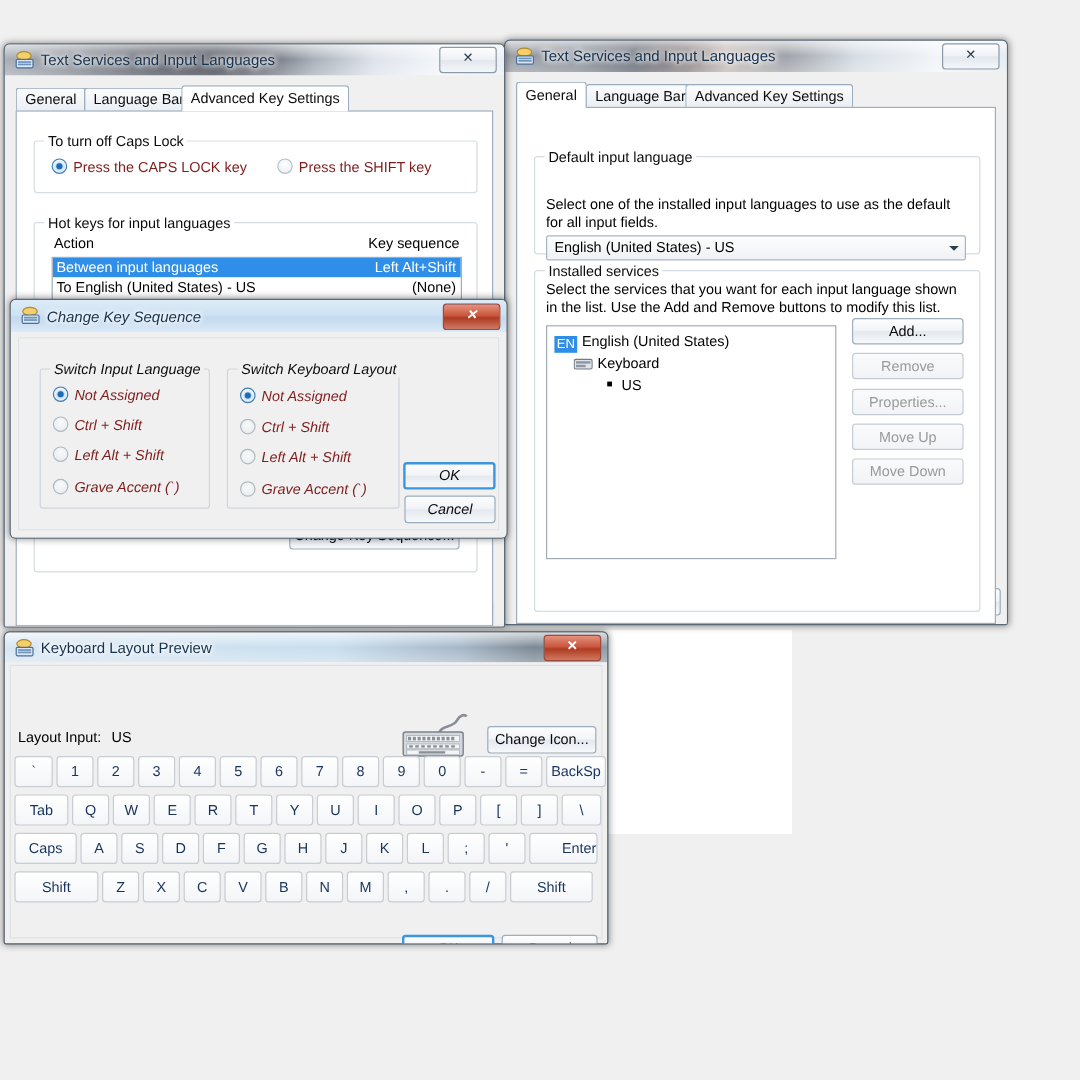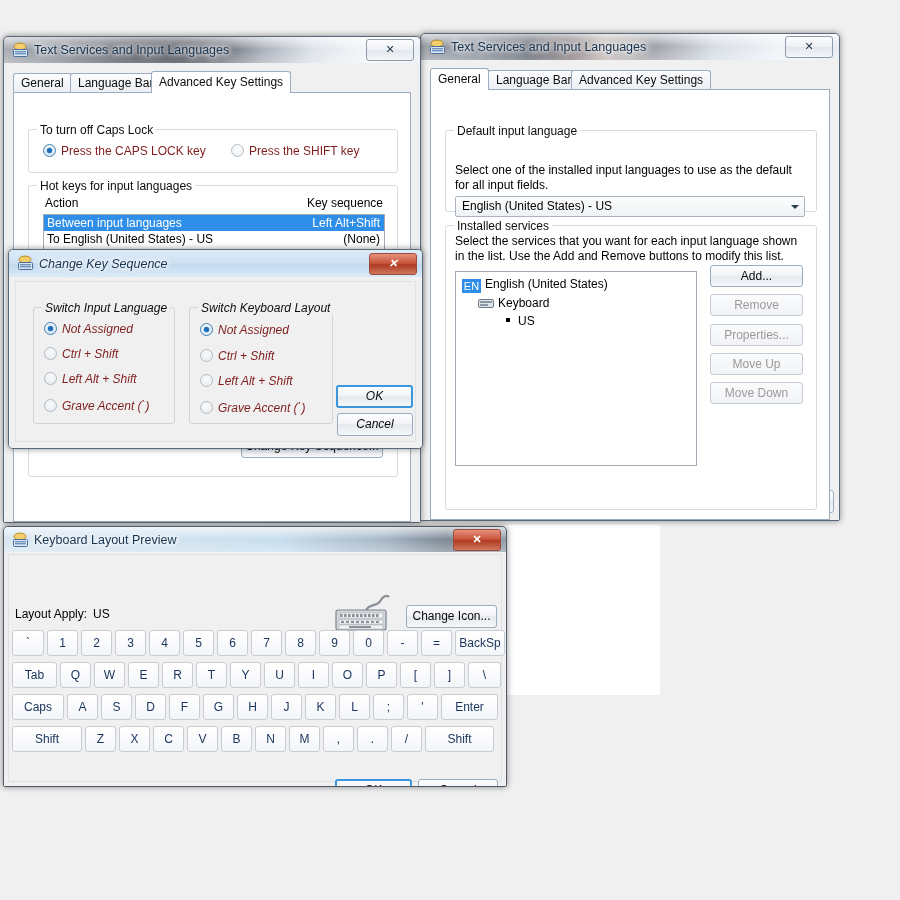--- a/index.html
+++ b/index.html
@@ -264,21 +264,21 @@
         <div class="tab" style="left:57px;">
           <span>Language Bar</span>
         </div>
         <div class="tab active" style="left:138px;">
           <span>Advanced Key Settings</span>
         </div>
       </div>
 
       <div class="tabbody">
 
-        <div class="gbox" style="left:14px;top:36px;width:368px;height:42px;">
+        <div class="gbox" style="left:14px;top:24px;width:368px;height:42px;">
           <span class="gtitle">To turn off Caps Lock</span>
           <div class="radio on" style="left:14px;top:14px;">
             <span class="dot"></span>
             <span class="lbl">Press the CAPS LOCK key</span>
           </div>
           <div class="radio off" style="left:202px;top:14px;">
             <span class="dot"></span>
             <span class="lbl">Press the SHIFT key</span>
           </div>
         </div>
@@ -404,21 +404,21 @@
       </span>
       <span class="tb-title">Keyboard Layout Preview</span>
       <div class="tb-close red" style="right:5px;top:2px;">
         <span>✕</span>
       </div>
     </div>
 
     <div class="client" style="top:25px;background:#f0f0f0;">
       <div style="position:absolute;left:4px;top:2px;right:4px;bottom:4px;border:1px solid #dde1e6;"></div>
 
-      <span class="txt" style="left:11px;top:55px;">Layout Apply:</span>
+      <span class="txt" style="left:11px;top:55px;">Layout Input:</span>
       <span class="txt" style="left:89px;top:55px;">US</span>
 
       <span class="kbd-ico" style="left:331px;top:40px;">
         <svg width="58" height="40" viewBox="0 0 58 40">
           <path d="M30 22 C32 10, 42 16, 46 8 C48 4, 52 3, 54 5" fill="none" stroke="#888e95" stroke-width="2.2"></path>
           <rect x="1" y="18" width="50" height="20" rx="2" fill="#d4d8dd" stroke="#7b838c" stroke-width="1.2"></rect>
           <rect x="4" y="21" width="44" height="5" fill="#f2f4f6" stroke="#9aa1a9" stroke-width=".5"></rect>
           <g fill="#8a9199">
             <rect x="5" y="22" width="2.6" height="3"></rect>
               <rect x="9" y="22" width="2.6" height="3"></rect>
@@ -485,21 +485,21 @@
           <div class="key" style="left: 97px; top: 142px; width: 31px; height: 26px; line-height: 24px;"><span>S</span></div>
           <div class="key" style="left: 131px; top: 142px; width: 31px; height: 26px; line-height: 24px;"><span>D</span></div>
           <div class="key" style="left: 165px; top: 142px; width: 31px; height: 26px; line-height: 24px;"><span>F</span></div>
           <div class="key" style="left: 199px; top: 142px; width: 31px; height: 26px; line-height: 24px;"><span>G</span></div>
           <div class="key" style="left: 233px; top: 142px; width: 31px; height: 26px; line-height: 24px;"><span>H</span></div>
           <div class="key" style="left: 267px; top: 142px; width: 31px; height: 26px; line-height: 24px;"><span>J</span></div>
           <div class="key" style="left: 301px; top: 142px; width: 31px; height: 26px; line-height: 24px;"><span>K</span></div>
           <div class="key" style="left: 335px; top: 142px; width: 31px; height: 26px; line-height: 24px;"><span>L</span></div>
           <div class="key" style="left: 369px; top: 142px; width: 31px; height: 26px; line-height: 24px;"><span>;</span></div>
           <div class="key" style="left: 403px; top: 142px; width: 31px; height: 26px; line-height: 24px;"><span>'</span></div>
-          <div class="key" style="left: 437px; top: 142px; width: 57px; height: 26px; line-height: 24px;"><span>Enter</span></div>
+          <div class="key" style="left: 437px; top: 142px; width: 57px; height: 26px; line-height: 24px; text-align: right;"><span>Enter</span></div>
           <div class="key" style="left: 8px; top: 174px; width: 70px; height: 26px; line-height: 24px;"><span>Shift</span></div>
           <div class="key" style="left: 81px; top: 174px; width: 31px; height: 26px; line-height: 24px;"><span>Z</span></div>
           <div class="key" style="left: 115px; top: 174px; width: 31px; height: 26px; line-height: 24px;"><span>X</span></div>
           <div class="key" style="left: 149px; top: 174px; width: 31px; height: 26px; line-height: 24px;"><span>C</span></div>
           <div class="key" style="left: 183px; top: 174px; width: 31px; height: 26px; line-height: 24px;"><span>V</span></div>
           <div class="key" style="left: 217px; top: 174px; width: 31px; height: 26px; line-height: 24px;"><span>B</span></div>
           <div class="key" style="left: 251px; top: 174px; width: 31px; height: 26px; line-height: 24px;"><span>N</span></div>
           <div class="key" style="left: 285px; top: 174px; width: 31px; height: 26px; line-height: 24px;"><span>M</span></div>
           <div class="key" style="left: 319px; top: 174px; width: 31px; height: 26px; line-height: 24px;"><span>,</span></div>
           <div class="key" style="left: 353px; top: 174px; width: 31px; height: 26px; line-height: 24px;"><span>.</span></div>

